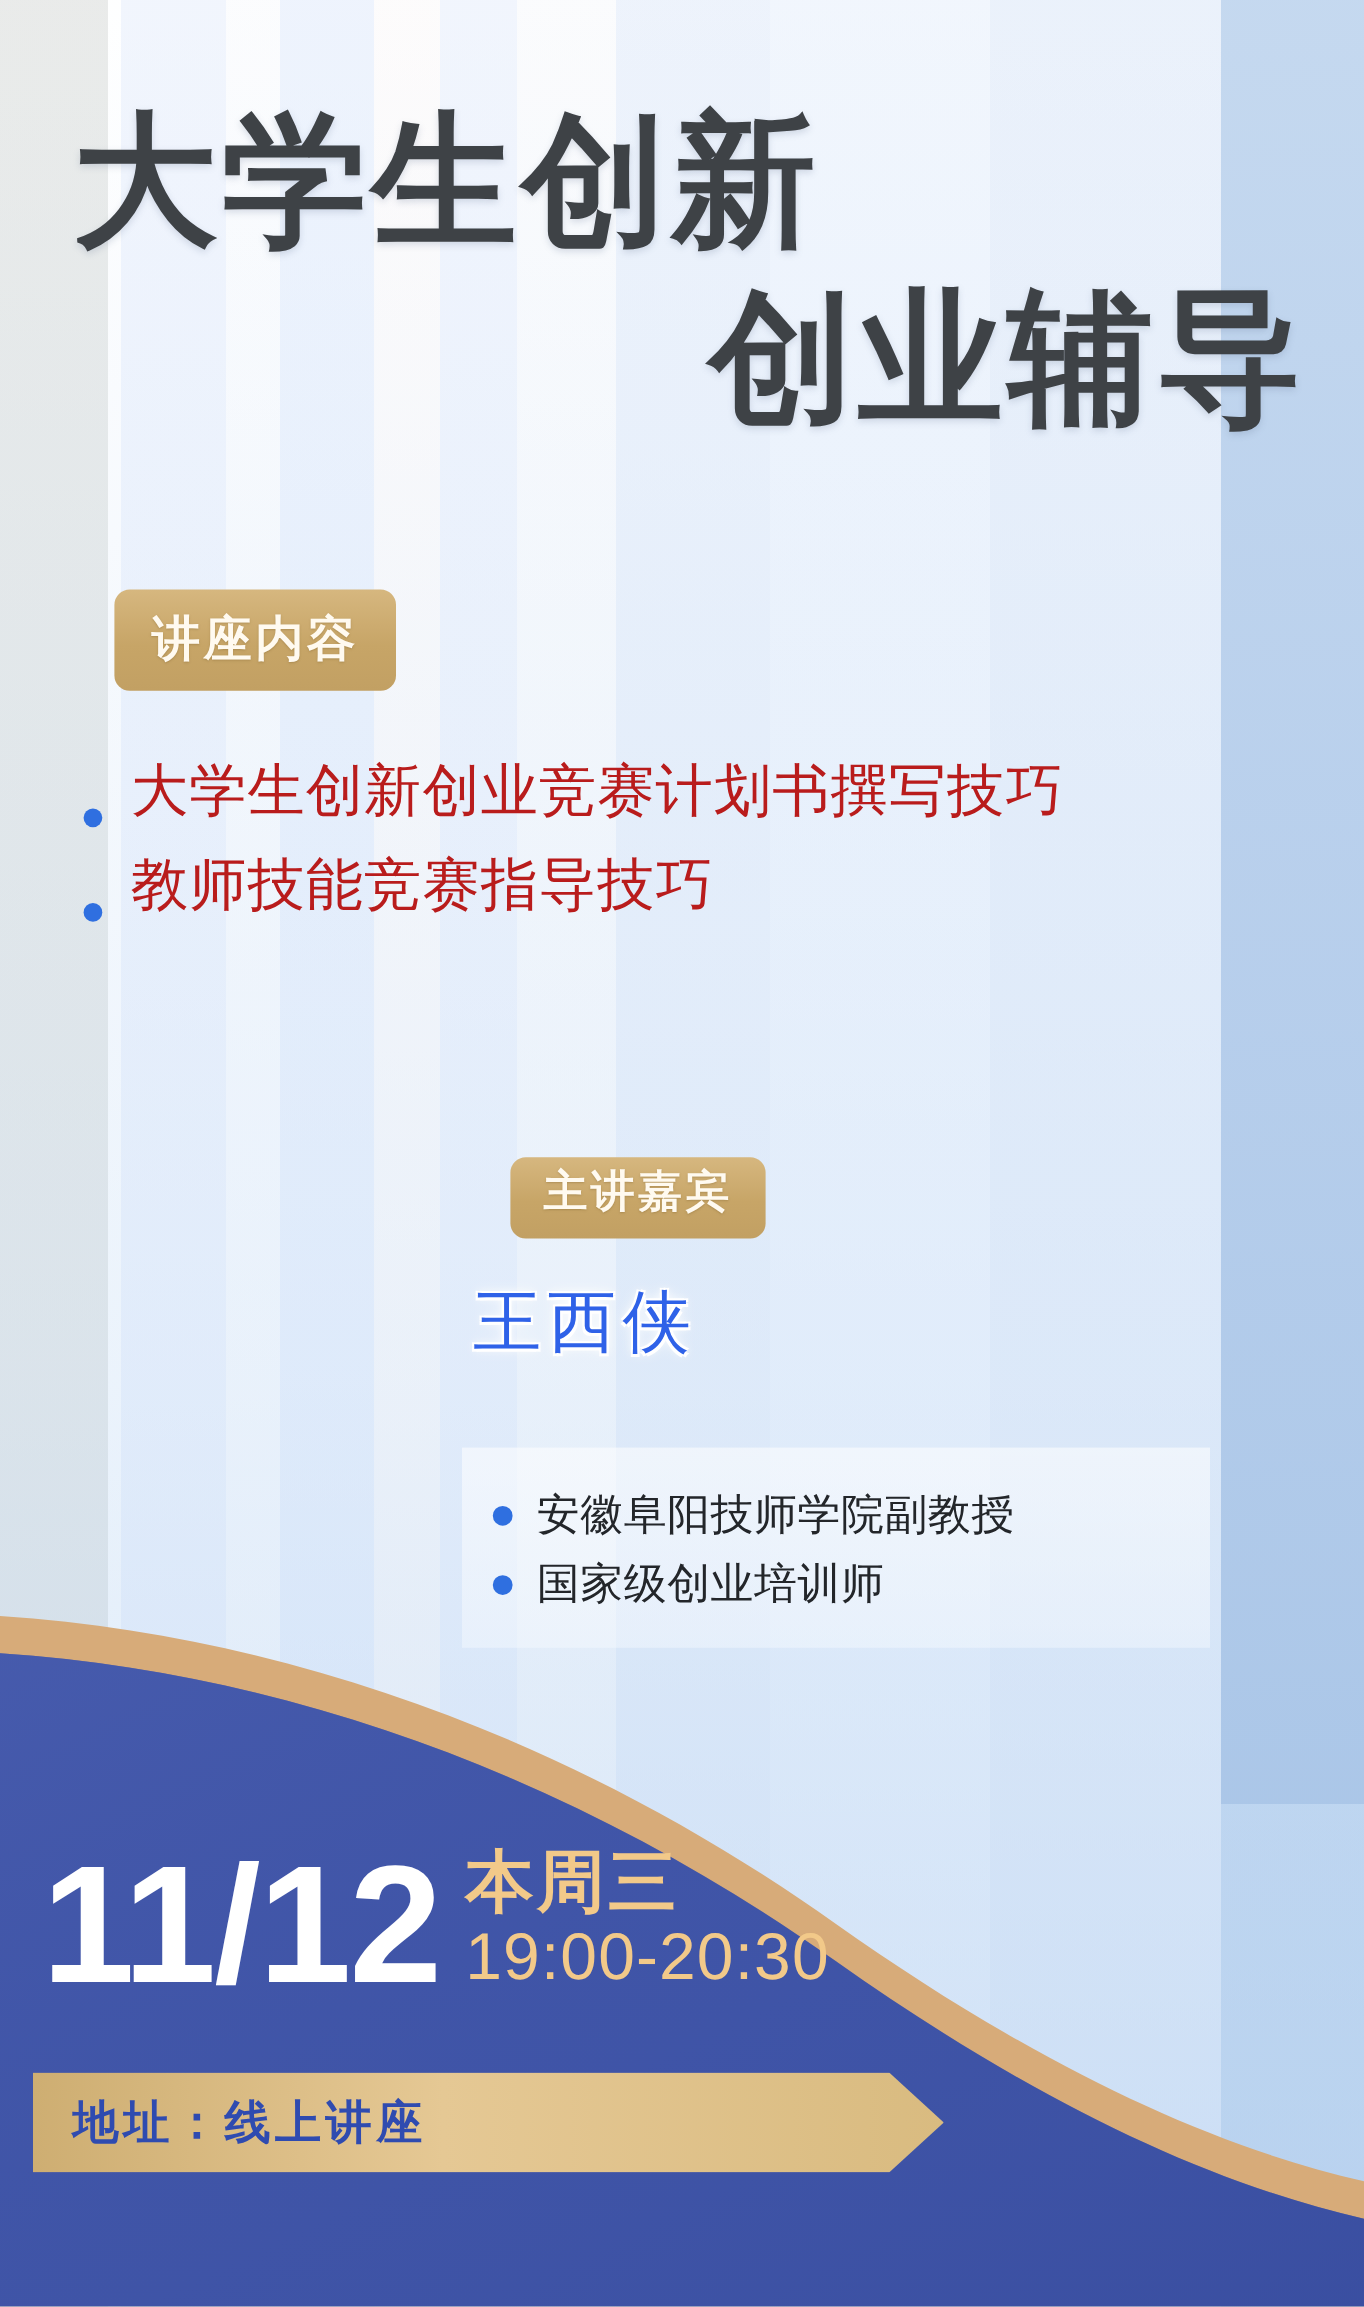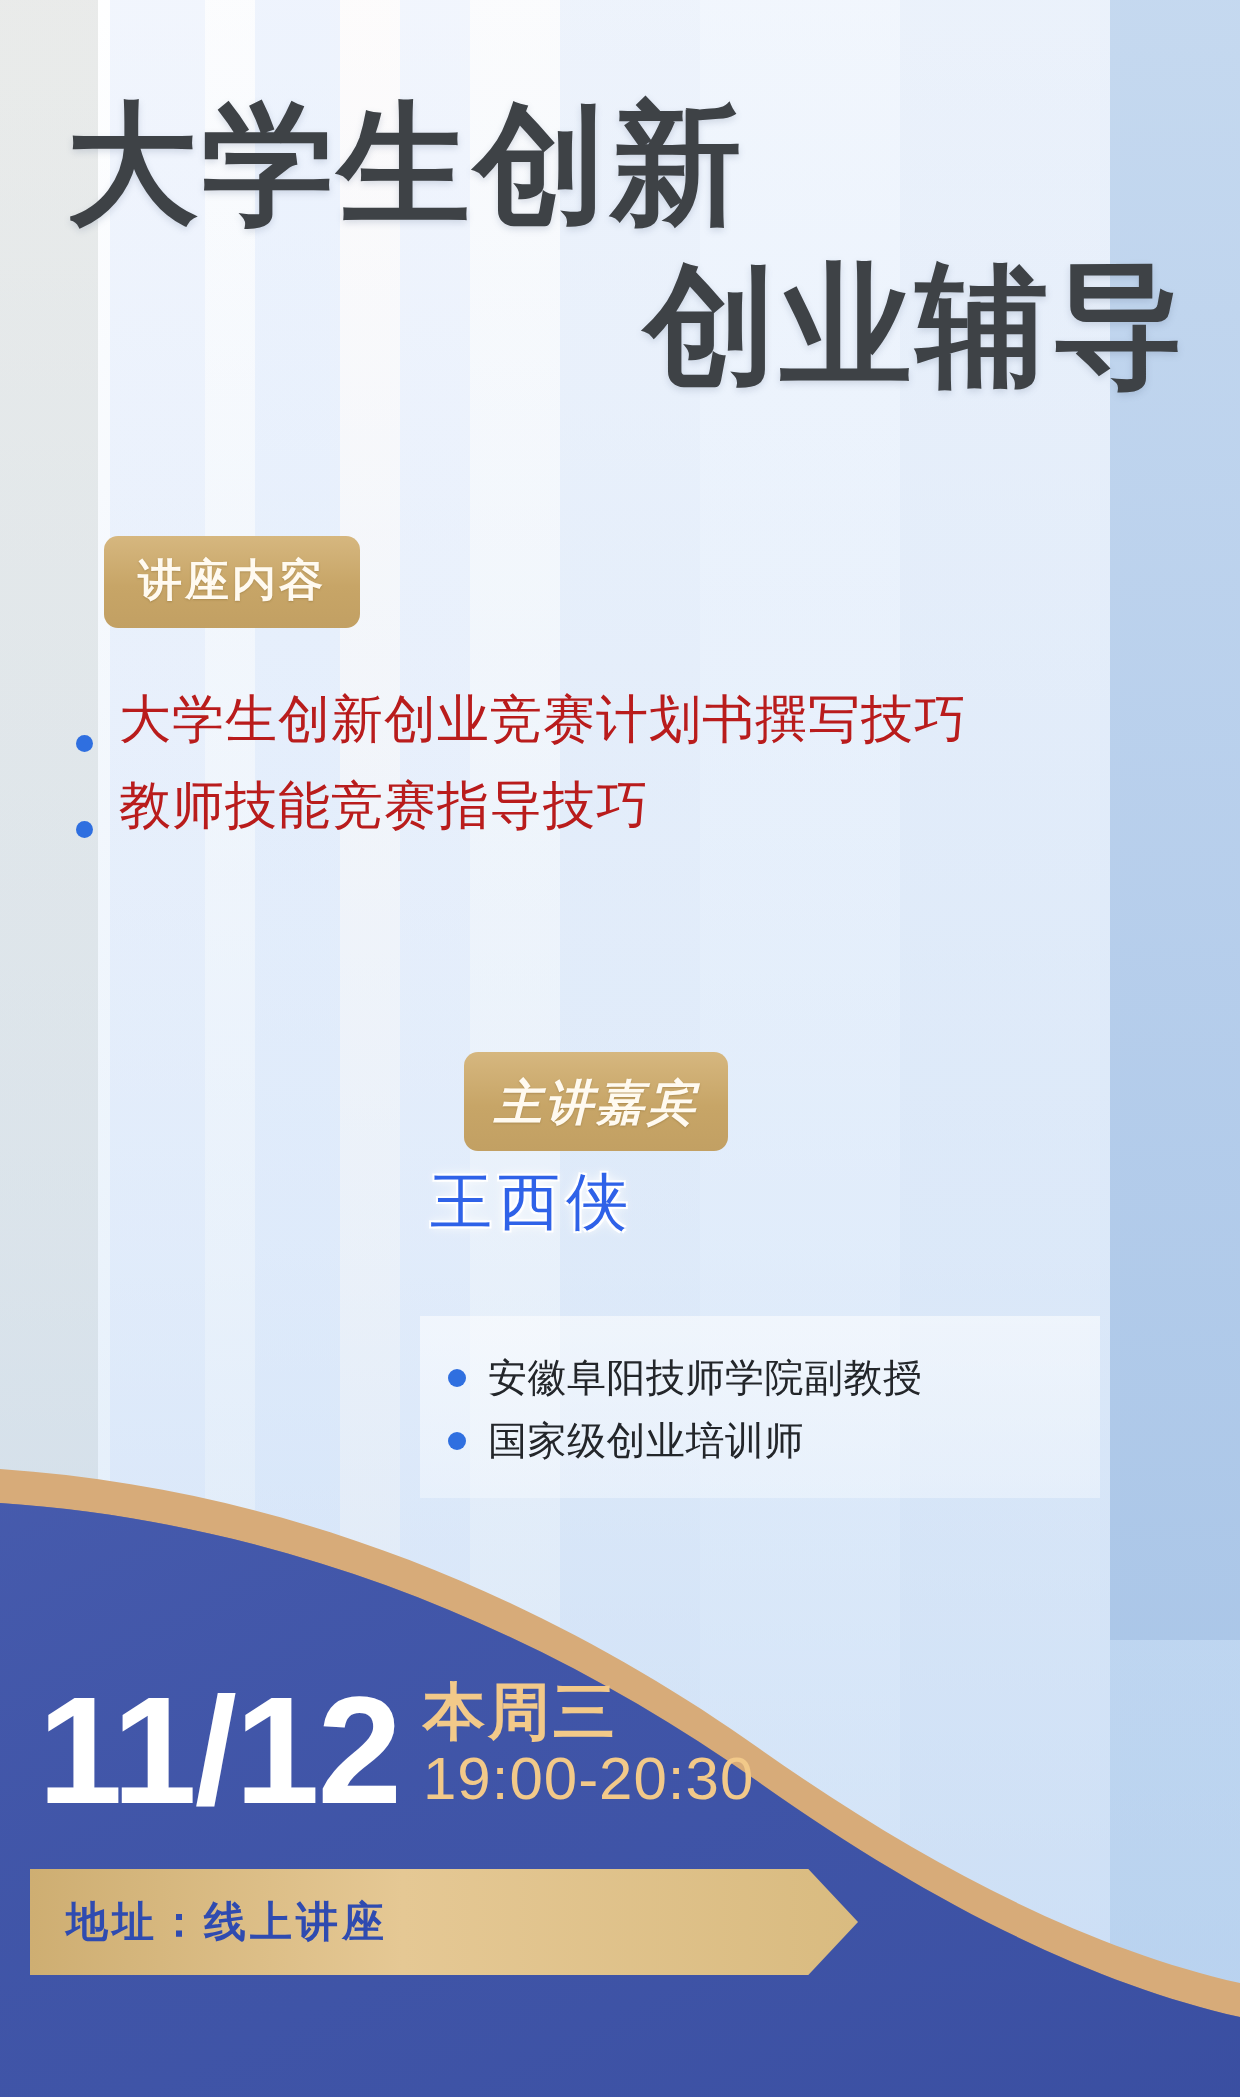--- a/index.html
+++ b/index.html
@@ -73,23 +73,22 @@
     text-shadow:0 1px 2px rgba(120,92,40,.35);
     margin-left:40px;
   }
   .badge-lecture {
     position:absolute; left:64px; top:536px;
     font-size:44px; letter-spacing:3px;
     padding:15px 34px 18px;
   }
   .badge-speaker {
     position:absolute; left:424px; top:1052px;
-    font-size:48px; letter-spacing:3px;
-    padding:19px 30px 16px;
-    font-style:italic;
+    font-size:40px; letter-spacing:3px;
+    padding:3px 30px 16px;
   }
 
   
   .content-list { position:absolute; left:76px; top:682px; width:1010px; }
   .c-item { display:flex; align-items:flex-start; margin-bottom:10px; }
   .c-dot {
     width:17px; height:17px; border-radius:50%;
     background:#2f6fe0; flex:0 0 auto;
     margin-top:53px; margin-right:26px;
   }
@@ -139,21 +138,21 @@
     font-size:62px; color:#f2c989; font-weight:bold;
     letter-spacing:3px; line-height:1.06;
   }
   .date-time {
     font-size:60px; color:#f2c989; line-height:1.12; letter-spacing:1px;
   }
 
   
   .addr {
     position:absolute; left:30px; bottom:122px;
-    width:828px; height:106px;
+    width:828px; height:91px;
     background:linear-gradient(90deg,#ceae72 0%,#e5c894 45%,#d9bb80 100%);
     clip-path:polygon(0 0, 94% 0, 100% 50%, 94% 100%, 0 100%);
     display:flex; align-items:center;
   }
   .addr-text {
     font-size:42px; font-weight:bold; color:#2f4bb0;
     letter-spacing:4px; margin-left:36px;
   }
 </style>
 </head>

